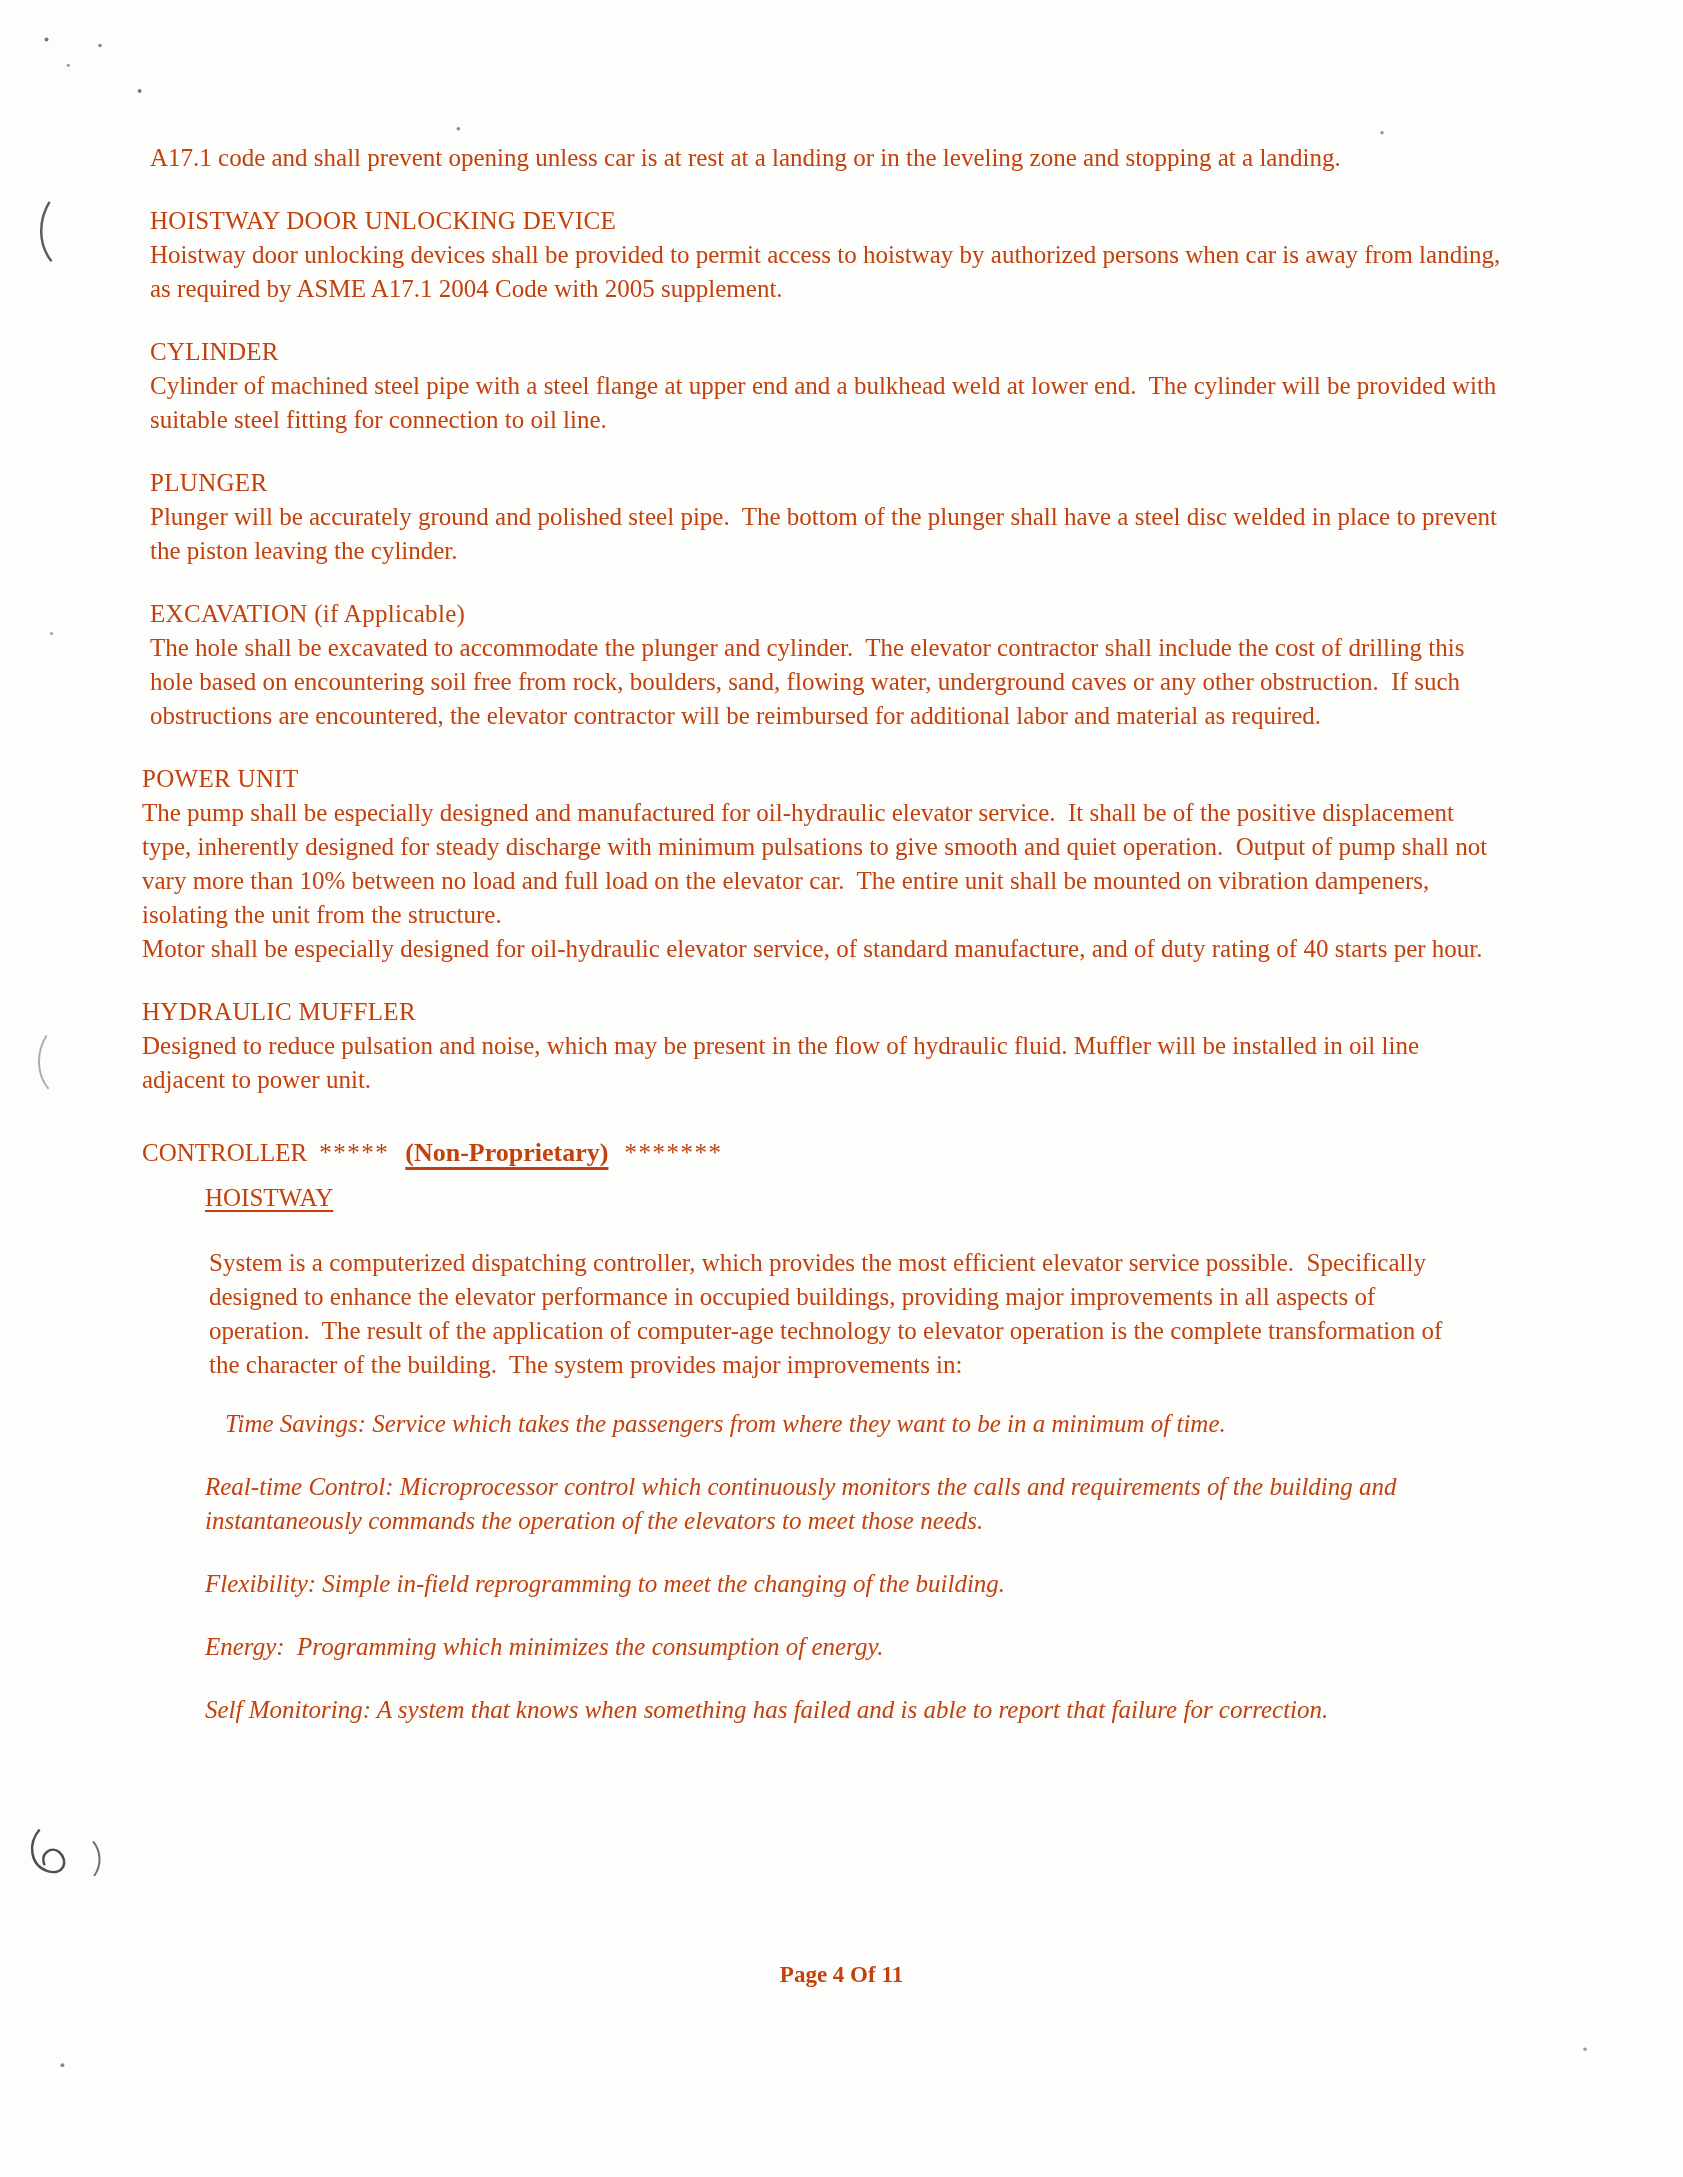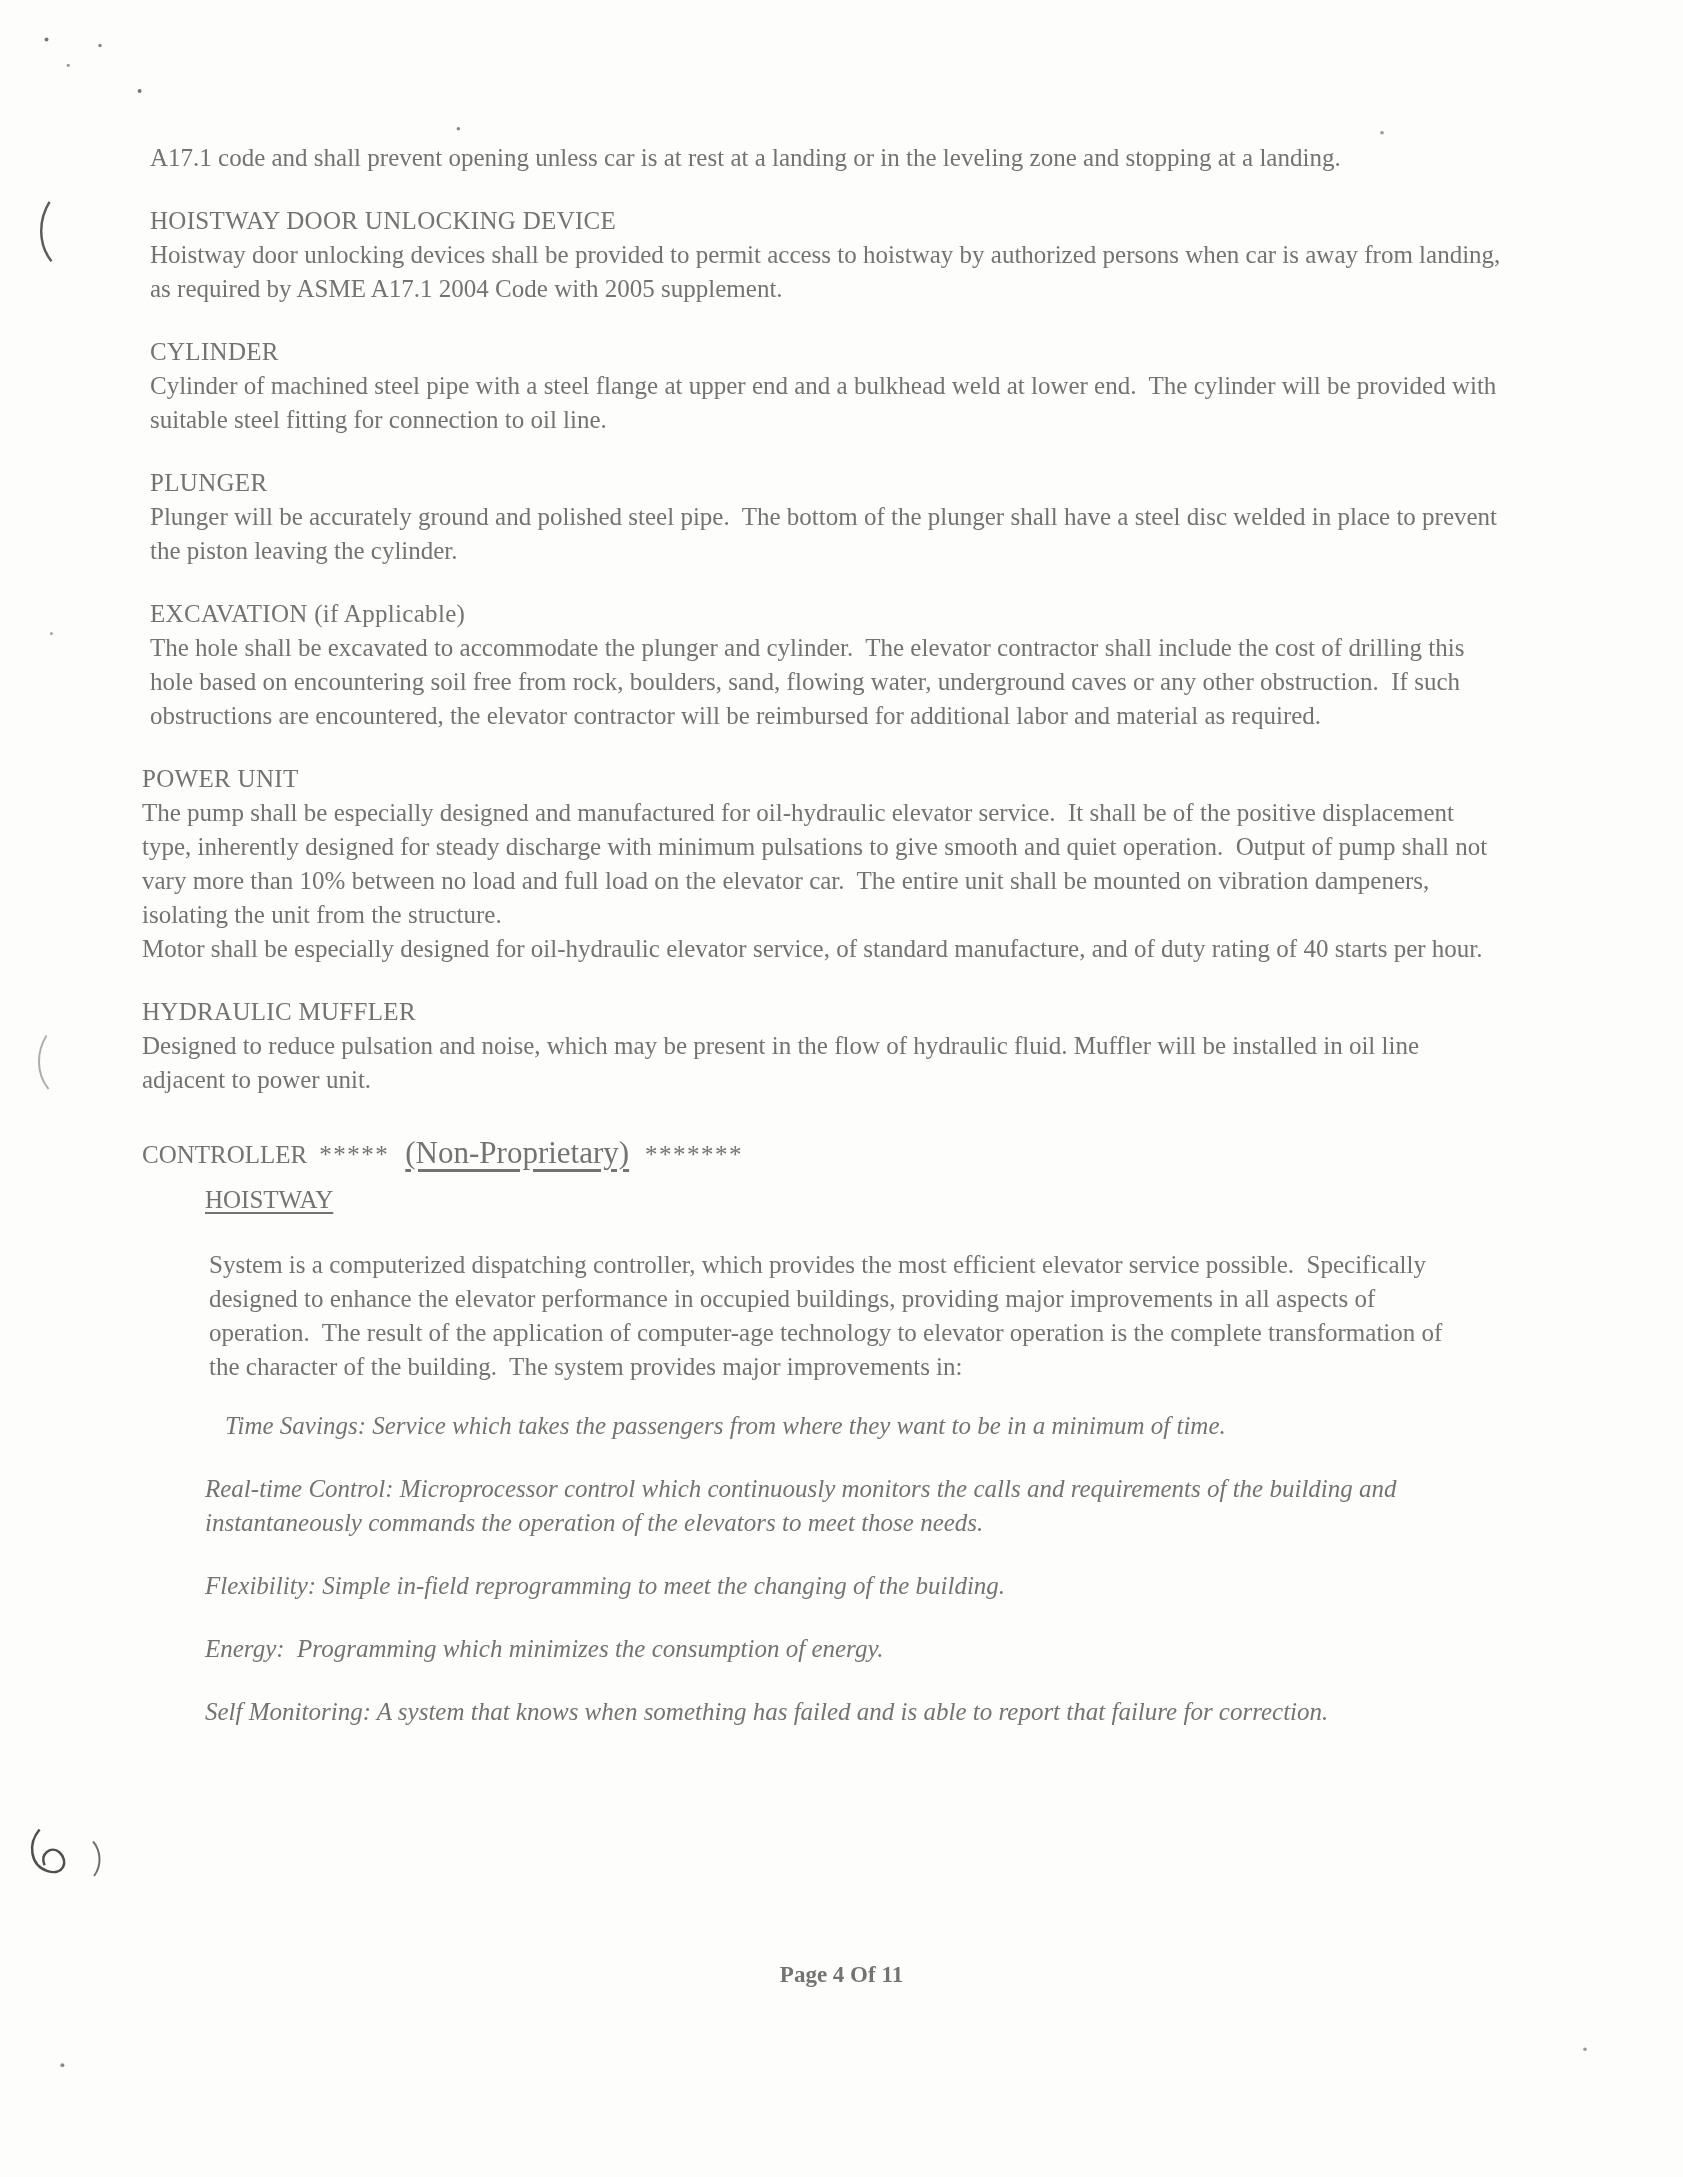--- a/index.html
+++ b/index.html
@@ -4,21 +4,21 @@
 <style>
   * { margin: 0; padding: 0; box-sizing: border-box; }
   html, body { background: #d8d8d8; }
   .page {
     position: relative;
     width: 1683px;
     height: 2177px;
     margin: 0 auto;
     background: #fdfdfb;
     font-family: "Liberation Serif", "DejaVu Serif", serif;
-    color: #737373;
+    color: #c2410c;
     overflow: hidden;
   }
   .content { padding: 141px 139px 0 150px; }
   .para {
     font-size: 25px;
     line-height: 34px;
     max-width: 1358px;
     white-space: pre-wrap;
   }
   .section { margin-top: 29px; }
@@ -31,22 +31,22 @@
   .shift { margin-left: -8px; }
   .controller-row {
     margin-top: 37px;
     margin-left: -8px;
     font-size: 25px;
     line-height: 38px;
     white-space: nowrap;
   }
   .stars { letter-spacing: 1.5px; padding: 0 12px; font-size: 25px; }
   .np {
-    font-size: 31px;
-    font-weight: 400;
+    font-size: 26px;
+    font-weight: 700;
     text-decoration: underline;
     text-decoration-thickness: 2.5px;
     text-underline-offset: 6px;
     padding: 0 4px;
   }
   .concept {
     margin-top: 9px;
     margin-left: 55px;
     font-size: 25px;
     line-height: 34px;

